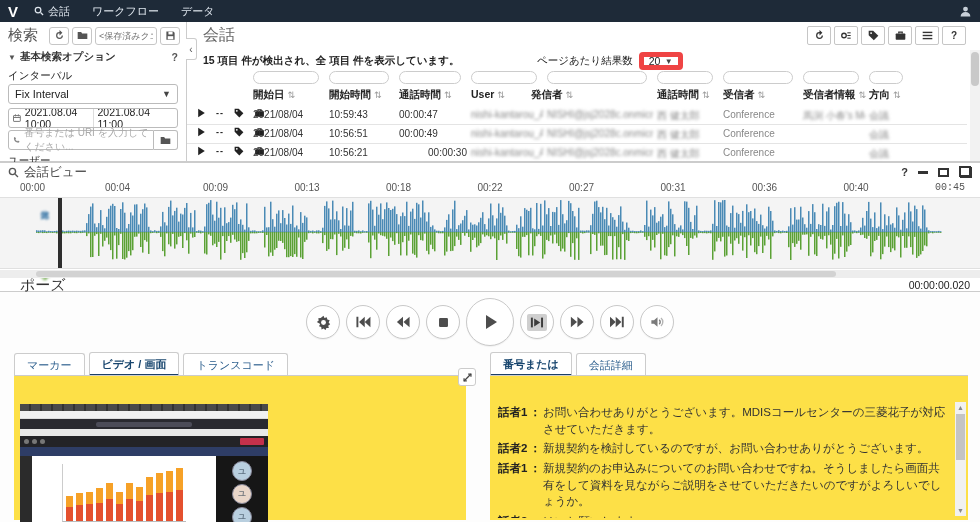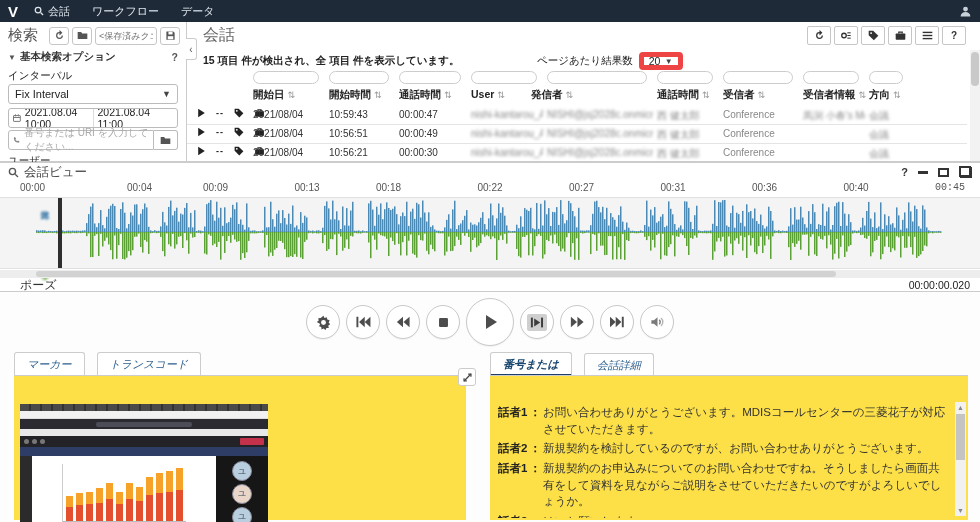--- a/index.html
+++ b/index.html
@@ -69,31 +69,31 @@
   .ruler { position:absolute; left:0; top:18px; width:980px; height:15px; }
   .tick { position:absolute; top:1px; font-size:10px; color:#555; }
   .wave-area { position:absolute; left:0; top:34px; width:980px; height:72px; background:#f4f4f4; border-top:1px solid #e0e0e0; border-bottom:1px solid #e0e0e0; }
   .speaker-v { position:absolute; left:38px; writing-mode:vertical-rl; text-orientation:upright; font-size:9px; letter-spacing:0px; filter:blur(1px); }
   .speaker-v.top { top:5px; color:#3c79a8; }
   .speaker-v.bot { bottom:4px; color:#58992f; }
   .playhead { position:absolute; left:58px; top:0; width:4px; height:70px; background:#2e2e2e; cursor:ew-resize; }
   .hscroll { position:absolute; left:0; top:107px; width:980px; height:8px; background:#ededed; }
   .hscroll .thumb { position:absolute; left:36px; top:1px; height:6px; width:800px; background:#d2d2d2; border-radius:3px; }
   .view-foot { position:absolute; left:0; top:115px; width:980px; height:14px; display:flex; align-items:center; padding:0 10px 0 20px; }
-  .pause-label { font-size:12px; color:#333; }
+  .pause-label { font-size:15px; color:#333; }
   .timecode { margin-left:auto; font-size:10.5px; color:#222; }
 
   
   .player { position:absolute; top:296px; left:0; width:980px; height:52px; display:flex; align-items:center; justify-content:center; gap:6px; }
   .pbtn { width:34px; height:34px; border:1px solid #c9c9c9; border-radius:50%; background:#fff; display:flex; align-items:center; justify-content:center; color:#4d4d4d; cursor:pointer; box-shadow:0 1px 1px rgba(0,0,0,0.05); }
   .pbtn.big { width:48px; height:48px; }
   .pbtn .seg-bg { background:#cfcfcf; border-radius:2px; padding:2px 2px; display:flex; align-items:center; }
 
   
-  .tabs { display:flex; gap:12px; align-items:flex-end;font-style:italic; }
+  .tabs { display:flex; gap:4px; align-items:flex-end; }
   .tab { border:1px solid #ccc; border-bottom:none; border-radius:3px 3px 0 0; background:#fff; padding:4px 12px; font-size:11px; color:#2a5d8c; cursor:pointer; }
   .tab.active { color:#17456e; font-weight:bold; border-bottom:3px solid #1b3f66; padding-bottom:2px; }
   #bl-card { position:absolute; left:14px; top:352px; width:452px; height:168px; }
   #br-card { position:absolute; left:490px; top:352px; width:478px; height:168px; }
   .card-body { position:absolute; left:0; right:0; top:23px; bottom:0; border-top:1px solid #ccc; background:#fde047; }
   #expand-btn { position:absolute; left:458px; top:368px; width:18px; height:18px; border:1px solid #ccc; border-radius:3px; background:#fff; display:flex; align-items:center; justify-content:center; color:#444; cursor:pointer; }
 
   
   .transcript { position:absolute; left:0; top:26px; right:14px; bottom:2px; overflow:hidden; padding:2px 6px 0 8px; }
   .tr-line { display:flex; margin-bottom:3px; line-height:1.45; }
@@ -348,21 +348,21 @@
               <path d="M1 1h6.5L15 8.5 8.5 15 1 7.5z"></path>
               <circle cx="4.5" cy="4.5" r="1.4" fill="#fff"></circle>
             </svg>
             <svg width="11" height="10" viewBox="0 0 16 16" fill="#222">
               <rect x="1" y="5" width="14" height="9" rx="1"></rect>
               <path d="M5.5 5V3h5v2" fill="none" stroke="#222" stroke-width="1.8"></path>
             </svg>
           </span>
           <span class="t-cell" style="left: 66px; width: 72px;">2021/08/04</span>
           <span class="t-cell" style="left: 142px; width: 66px;">10:56:21</span>
-          <span class="t-cell" style="left: 212px; width: 68px;">00:00:30</span>
+          <span class="t-cell" style="left: 212px; width: 68px; text-align: right;">00:00:30</span>
           <span class="t-cell blur" style="left: 284px; width: 72px;">nishi-kantarou_A</span>
           <span class="t-cell blur" style="left: 360px; width: 106px;">NISHI@jsj2028c.onmicrosoft.com</span>
           <span class="t-cell blur" style="left: 470px; width: 62px;">西 健太郎</span>
           <span class="t-cell gray" style="left: 536px; width: 76px;">Conference</span>
           <span class="t-cell blur" style="left: 616px; width: 62px;"></span>
           <span class="t-cell blur" style="left: 682px; width: 40px;">会議</span>
         </div>
       </div>
     <div class="vscroll">
         <div class="thumb"></div>
@@ -378,24 +378,24 @@
       <span class="view-title">会話ビュー</span>
       <span class="view-tools">
         <b style="font-size:11px;">?</b>
         <span class="win-min"></span>
         <span class="win-max"></span>
         <span class="win-restore"></span>
       </span>
     </div>
     <div class="ruler" id="ruler">
         <span class="tick" style="left: 20px;">00:00</span>
-        <span class="tick" style="left: 127px;">00:04</span>
+        <span class="tick" style="left: 105px;">00:04</span>
         <span class="tick" style="left: 203px;">00:09</span>
         <span class="tick" style="left: 294.5px;">00:13</span>
-        <span class="tick" style="left: 376px;">00:18</span>
+        <span class="tick" style="left: 386px;">00:18</span>
         <span class="tick" style="left: 477.5px;">00:22</span>
         <span class="tick" style="left: 569px;">00:27</span>
         <span class="tick" style="left: 660.5px;">00:31</span>
         <span class="tick" style="left: 752px;">00:36</span>
         <span class="tick" style="left: 843.5px;">00:40</span>
         <span class="tick" style="left: 935px; font-family: Liberation Mono, monospace;">00:45</span>
       </div>
     <div class="wave-area">
       <svg id="wave-svg" width="936" height="70" style="position:absolute;left:36px;top:0;">
           <rect x="0" y="33.5" width="905" height="1" fill="#6f9ec0"></rect>
@@ -1376,20 +1376,21 @@
           <polygon points="1,6 4,6 8,2.5 8,13.5 4,10 1,10"></polygon>
           <path d="M10 5.5a3.5 3.5 0 0 1 0 5" fill="none" stroke="#7a7a7a" stroke-width="1.6"></path>
           <path d="M12 3.5a6 6 0 0 1 0 9" fill="none" stroke="#b5b5b5" stroke-width="1.6"></path>
         </svg>
       </span>
   </div>
 
   <div id="bl-card">
     <div class="tabs" id="bl-tabs">
         <span class="tab">マーカー</span>
+        <span class="tab active">ビデオ / 画面</span>
         <span class="tab">トランスコード</span>
       </div>
     <div class="card-body">
       <div class="video-thumb">
         <div class="vt-tabstrip"></div>
         <div class="vt-addr"></div>
         <div class="vt-teamsbar">
             <div class="vt-search"></div>
           </div>
         <div class="vt-notif"></div>

